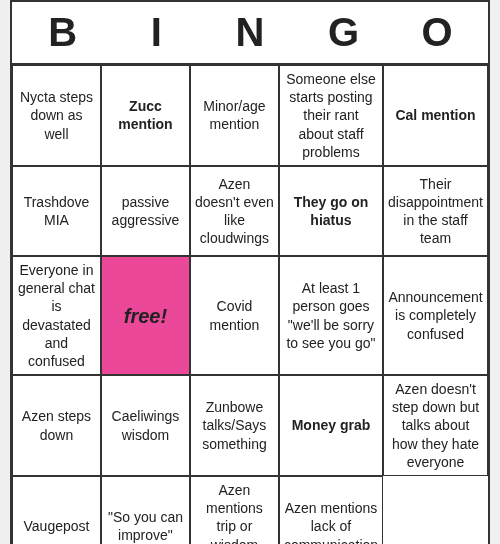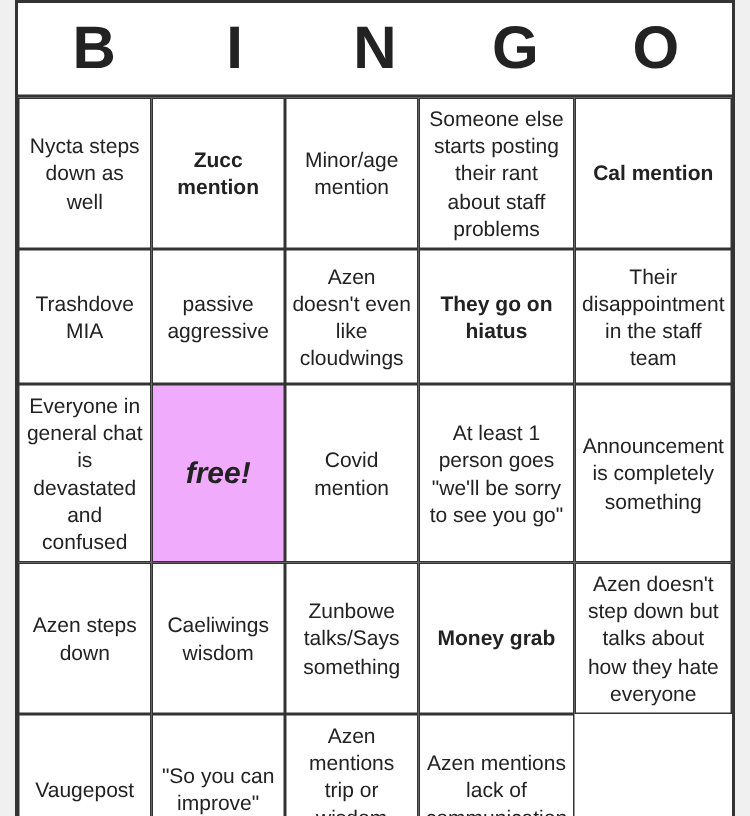--- a/index.html
+++ b/index.html
@@ -56,21 +56,21 @@
       line-height: 1.3;
       color: #222;
     }
 
     .bingo-cell.large-text {
       font-size: 14px;
       font-weight: bold;
     }
 
     .bingo-cell.free {
-      background: #f0abfc;
+      background: #ec4899;
       font-size: 20px;
       font-weight: bold;
       font-style: italic;
     }
   </style>
 </head>
 <body>
 
 <div class="bingo-card">
   <div class="bingo-title">
@@ -88,21 +88,21 @@
       <div class="bingo-cell large-text">Cal mention</div>
       <div class="bingo-cell">Trashdove MIA</div>
       <div class="bingo-cell">passive aggressive</div>
       <div class="bingo-cell">Azen doesn't even like cloudwings</div>
       <div class="bingo-cell large-text">They go on hiatus</div>
       <div class="bingo-cell">Their disappointment in the staff team</div>
       <div class="bingo-cell">Everyone in general chat is devastated and confused</div>
       <div class="bingo-cell free">free!</div>
       <div class="bingo-cell">Covid mention</div>
       <div class="bingo-cell">At least 1 person goes "we'll be sorry to see you go"</div>
-      <div class="bingo-cell">Announcement is completely something</div>
+      <div class="bingo-cell">Announcement is completely confused</div>
       <div class="bingo-cell">Azen steps down</div>
       <div class="bingo-cell">Caeliwings wisdom</div>
       <div class="bingo-cell">Zunbowe talks/Says something</div>
       <div class="bingo-cell large-text">Money grab</div>
       <div class="bingo-cell">Azen doesn't step down but talks about how they hate everyone</div>
       <div class="bingo-cell">Vaugepost</div>
       <div class="bingo-cell">"So you can improve"</div>
       <div class="bingo-cell">Azen mentions trip or wisdom teeth</div>
       <div class="bingo-cell">Azen mentions lack of communication</div>
     </div>

